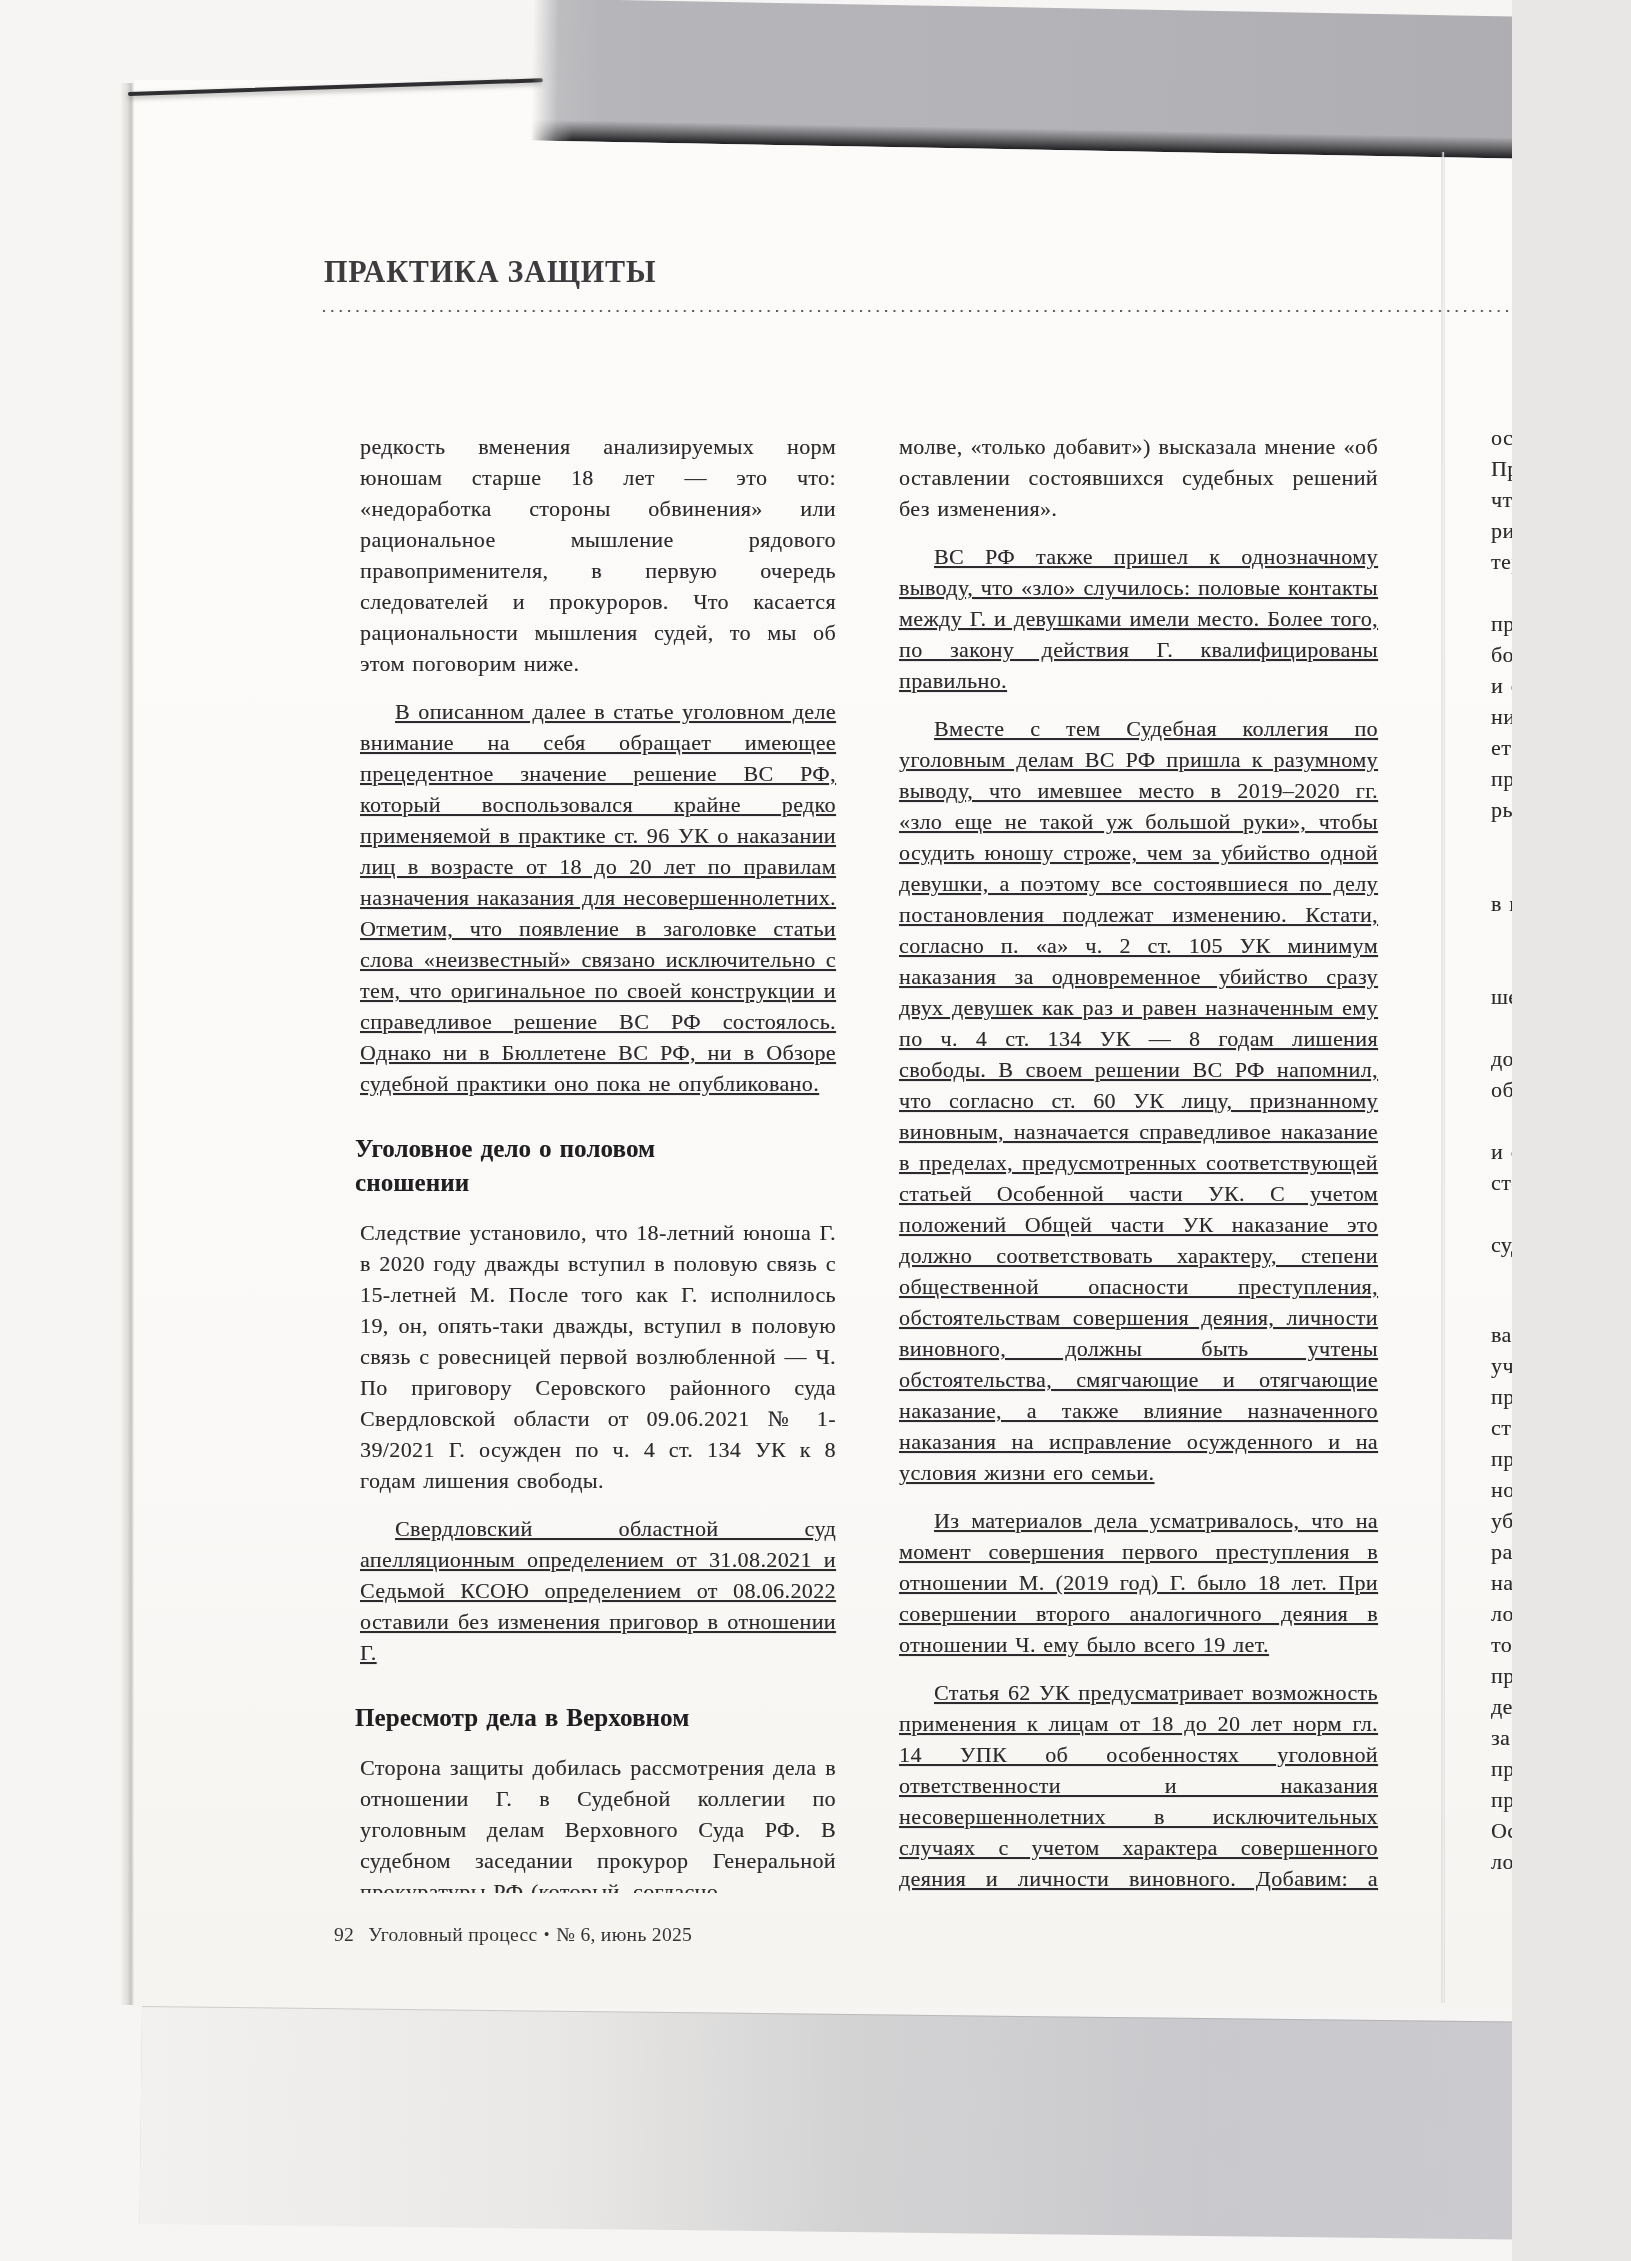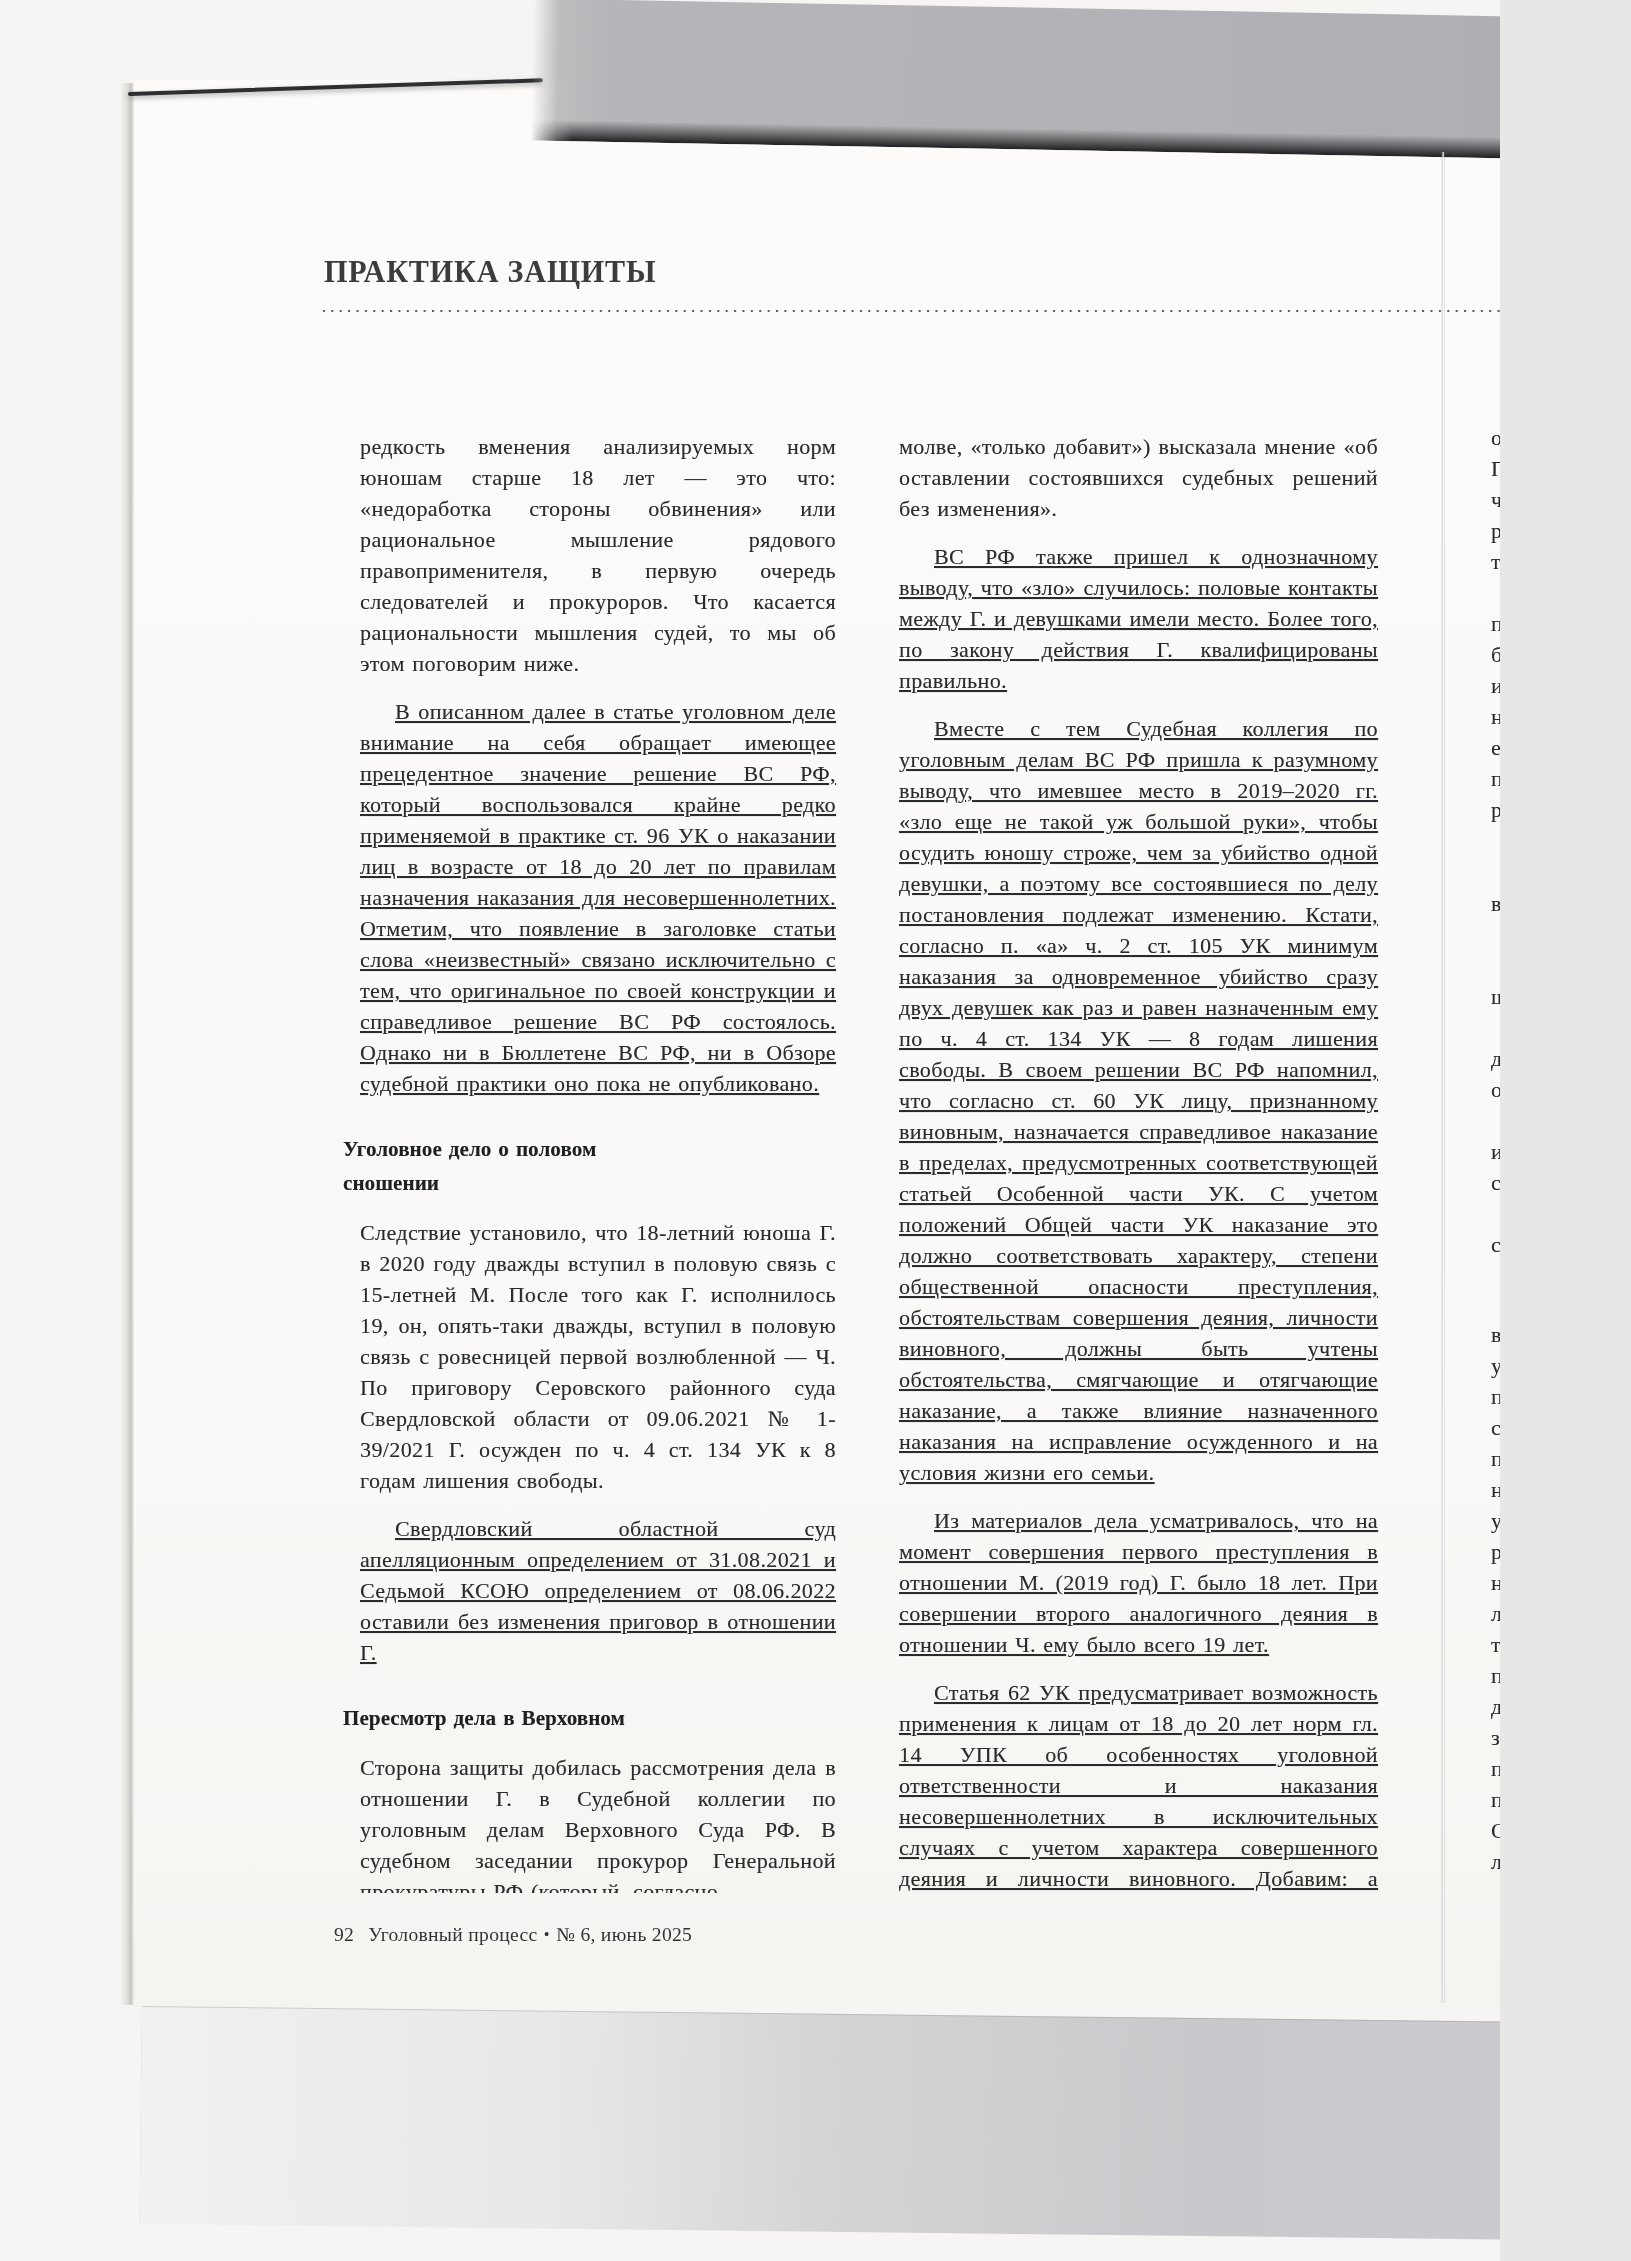--- a/index.html
+++ b/index.html
@@ -1,19 +1,20 @@
 <!DOCTYPE html>
 <html lang="ru" style="font-size:10px"><head>
 <meta charset="utf-8">
 <style>
   html,body{margin:0;padding:0;background:#e8e7e5;}
   .canvas{
     position:relative;width:1500px;height:2261px;overflow:hidden;
     background:#f6f5f3;
     font-family:"Liberation Serif","DejaVu Serif",serif;
+    padding-left:12px;
   }
   
   .sheet{position:absolute;left:134px;top:80px;width:1498px;height:1927px;
     background:linear-gradient(180deg,#fcfbf9 0%,#faf9f7 70%,#f5f4f1 100%);}
   .edge-strip{position:absolute;left:121px;top:83px;width:14px;height:1922px;
     background:linear-gradient(90deg,#f2f1ee 0%,#dededa 45%,#c6c5c1 72%,#e8e7e4 88%,#fbfaf8 100%);}
   .top-edge{position:absolute;left:128px;top:92px;width:415px;height:4.4px;background:#2f2f31;
     transform:rotate(-1.9deg);transform-origin:left center;border-radius:1.9px;
     box-shadow:0 2.5px 5.7px rgba(90,90,90,.45);}
   .band{position:absolute;left:532px;top:7.6px;width:1044px;height:142px;
@@ -39,22 +40,22 @@
   .dotted{position:absolute;left:322px;top:309px;width:1309px;height:4.4px;opacity:.92;
     background-image:radial-gradient(circle at 1.9px 2.2px,#4b4b4d 1.3px,rgba(75,75,77,0) 1.5px);
     background-size:8.4px 4.4px;background-repeat:repeat-x;}
   .col{position:absolute;top:414px;color:#2b2b2d;font-size:22px;line-height:31px;
     text-align:justify;letter-spacing:0.4px;word-spacing:1.6px;
     text-shadow:0.3px 0.2px 0.4px rgba(55,55,60,.4);}
   .col p{margin:17px;hyphens:auto;-webkit-hyphens:auto;}
   .col p.ind{text-indent:35px;text-decoration:underline;}
   .col1{left:343px;width:510px;height:1479px;overflow:hidden;}
   .col2{left:882px;width:513px;height:1479px;overflow:hidden;}
-  .colhead{font-size:21px;line-height:34px;font-weight:700;color:#1f1f21;
-    margin:33px 0 15px;text-align:left;letter-spacing:0.1px;text-shadow:0.3px 0.3px 0.5px rgba(40,40,45,.35);}
+  .colhead{font-size:25px;line-height:34px;font-weight:700;color:#1f1f21;
+    margin:33px 12px 15px;text-align:left;letter-spacing:0.1px;text-shadow:0.3px 0.3px 0.5px rgba(40,40,45,.35);}
   .colhead div{white-space:nowrap;}
   .col3{left:1491px;top:422px;width:272px;text-align:left;}
   .col3 .l{white-space:nowrap;height:31px;}
   .col3 .ind{padding-left:37px;}
   .col3 .g1{margin-top:32px;}
   .col3 .g2{margin-top:28px;}
   .footer{position:absolute;left:334px;top:1924px;font-size:19.6px;color:#333335;letter-spacing:0.3px;white-space:nowrap;}
   .footer .num{display:inline-block;margin-right:14px;}
   .footer .sep{display:inline-block;margin:0 6.3px;font-size:16.4px;vertical-align:1.3px;}
 </style>

